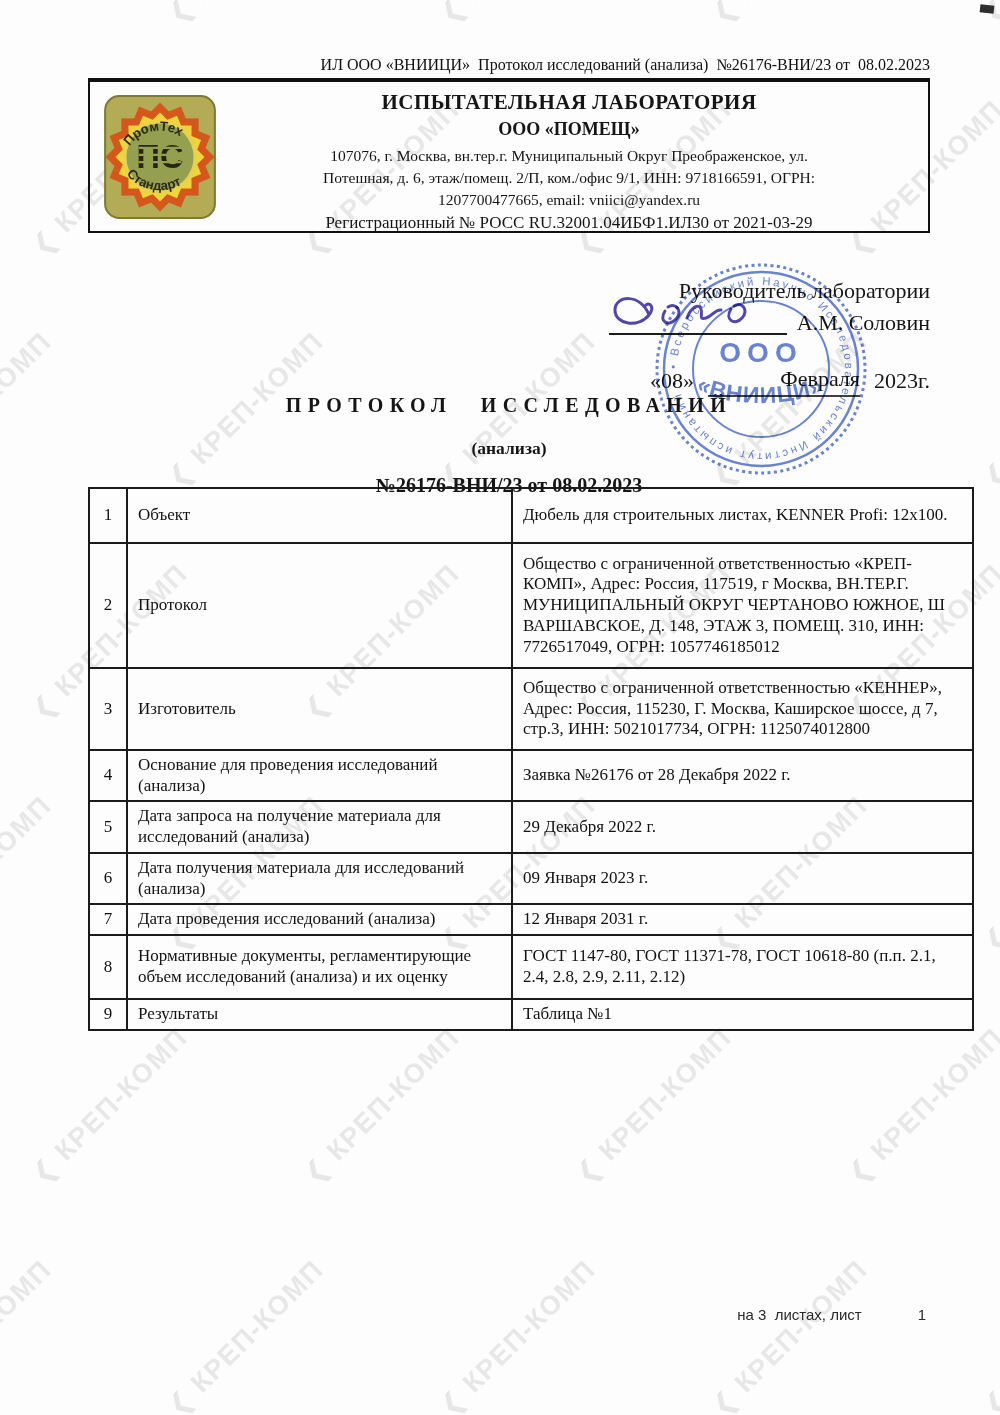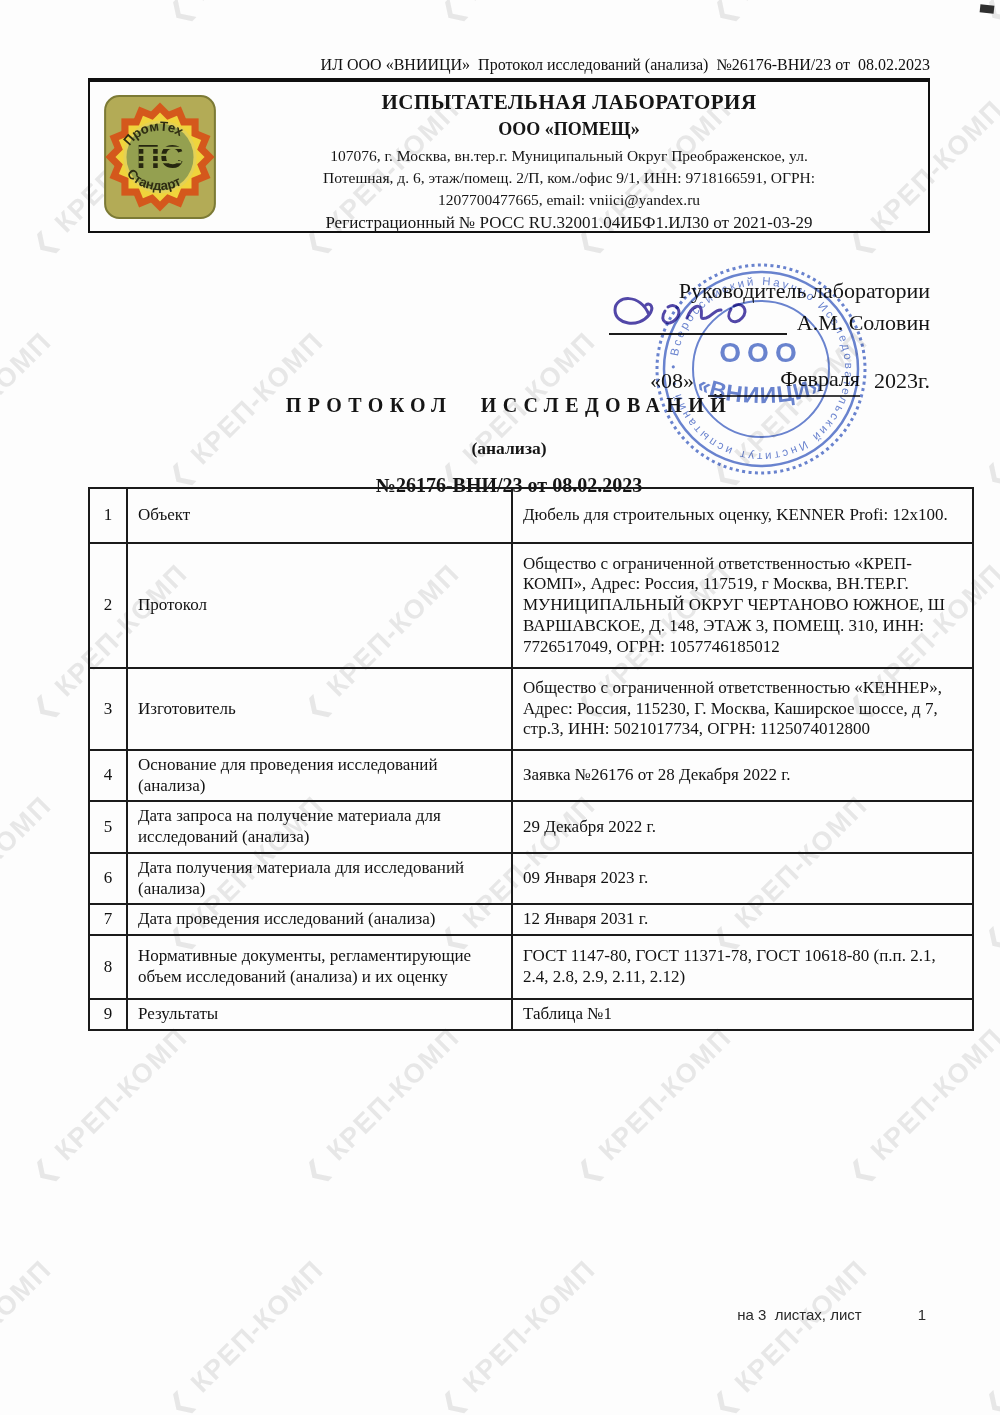--- a/index.html
+++ b/index.html
@@ -207,21 +207,21 @@
     <div class="doc-title">ПРОТОКОЛ ИССЛЕДОВАНИЙ</div>
     <div class="doc-sub">(анализа)</div>
     <div class="doc-num">№26176-ВНИ/23 от 08.02.2023</div>
   </div>
 
   <table id="main-table">
     <tbody>
       <tr style="height:55px">
         <td class="c-num">1</td>
         <td class="c-label">Объект</td>
-        <td class="c-value">Дюбель для строительных оценку, KENNER Profi: 12х100.</td>
+        <td class="c-value">Дюбель для строительных листах, KENNER Profi: 12х100.</td>
       </tr>
       <tr style="height:125px">
         <td class="c-num">2</td>
         <td class="c-label">Протокол</td>
         <td class="c-value">Общество с ограниченной ответственностью «КРЕП-КОМП», Адрес: Россия, 117519, г Москва, ВН.ТЕР.Г. МУНИЦИПАЛЬНЫЙ ОКРУГ ЧЕРТАНОВО ЮЖНОЕ, Ш ВАРШАВСКОЕ, Д. 148, ЭТАЖ 3, ПОМЕЩ. 310, ИНН: 7726517049, ОГРН: 1057746185012</td>
       </tr>
       <tr style="height:82px">
         <td class="c-num">3</td>
         <td class="c-label">Изготовитель</td>
         <td class="c-value">Общество с ограниченной ответственностью «КЕННЕР», Адрес: Россия, 115230, Г. Москва, Каширское шоссе, д 7, стр.3, ИНН: 5021017734, ОГРН: 1125074012800</td>

